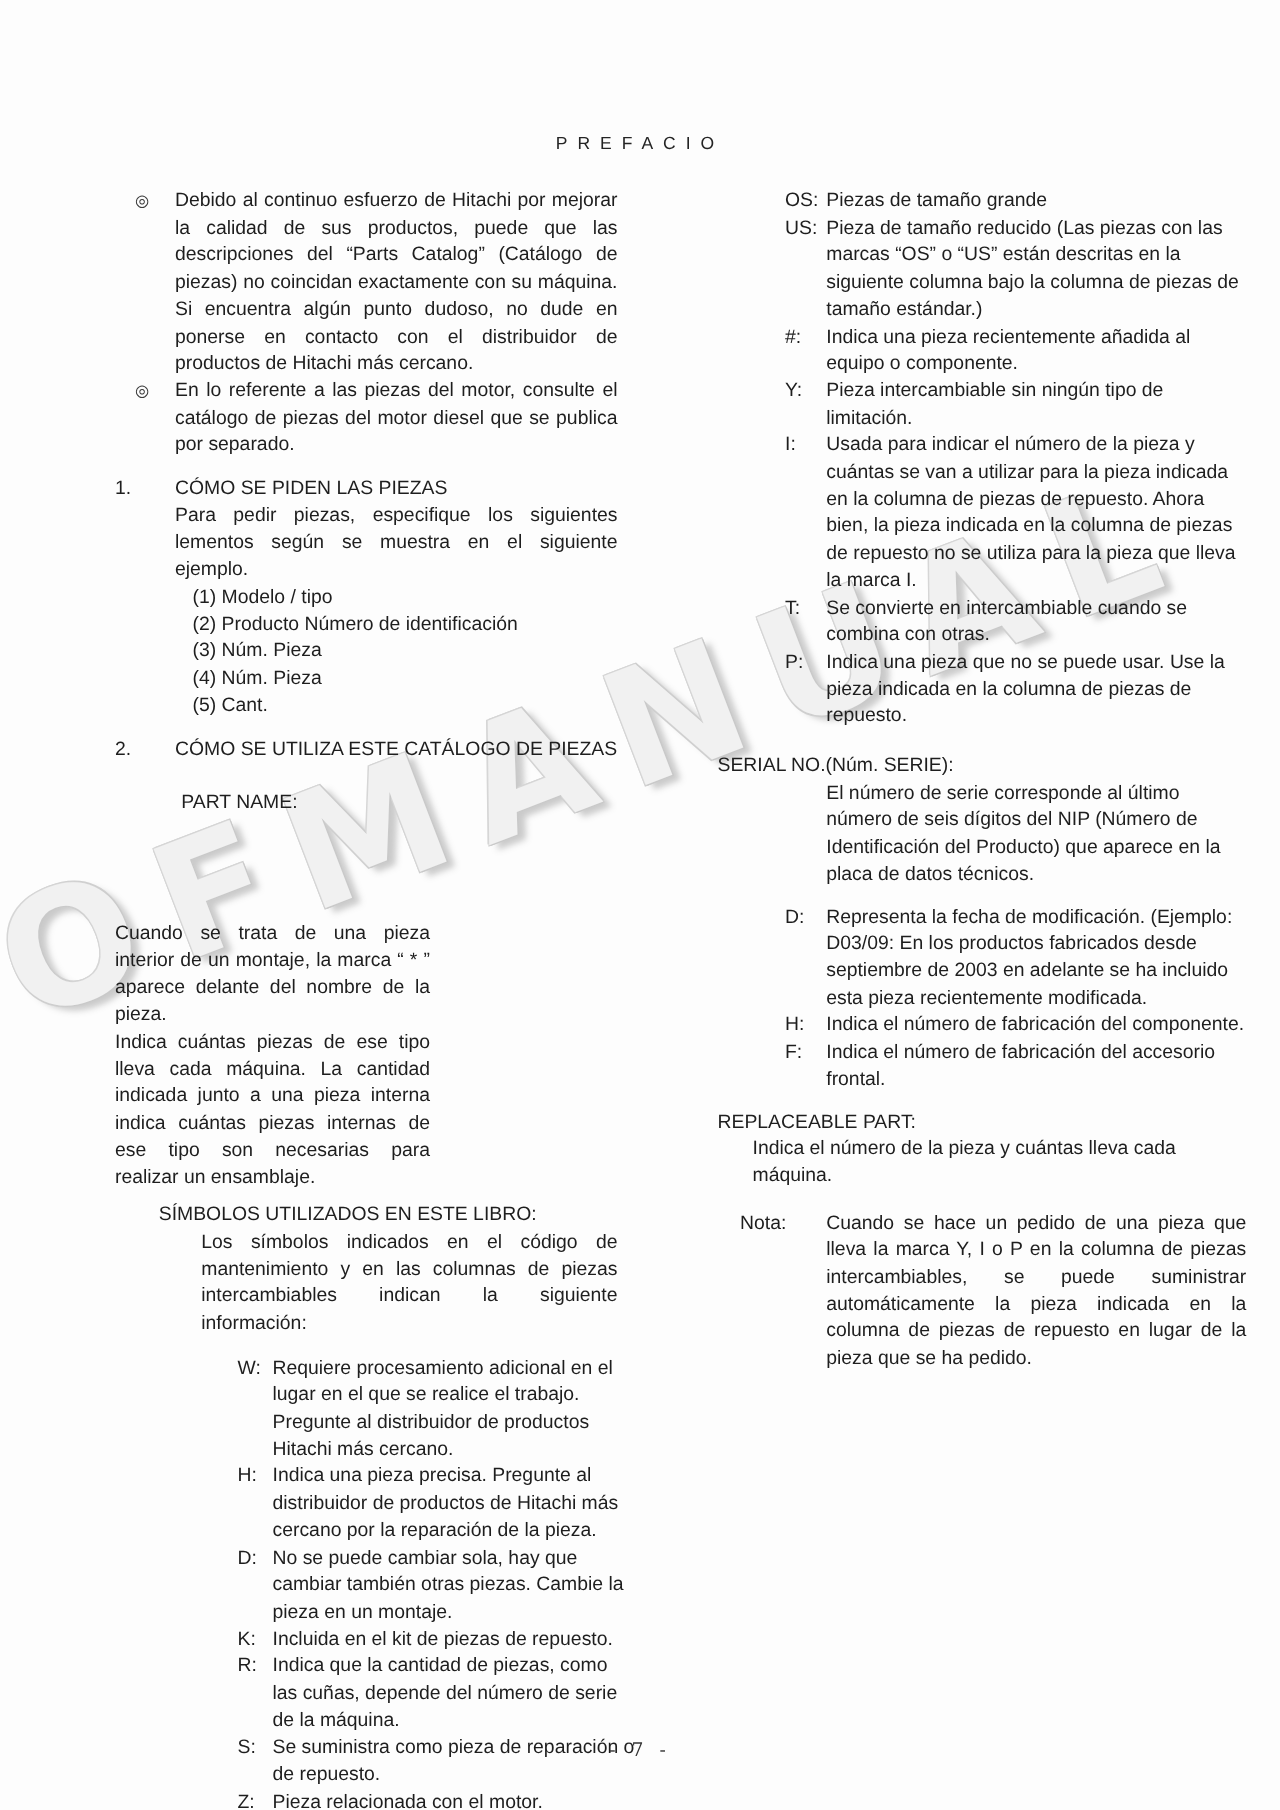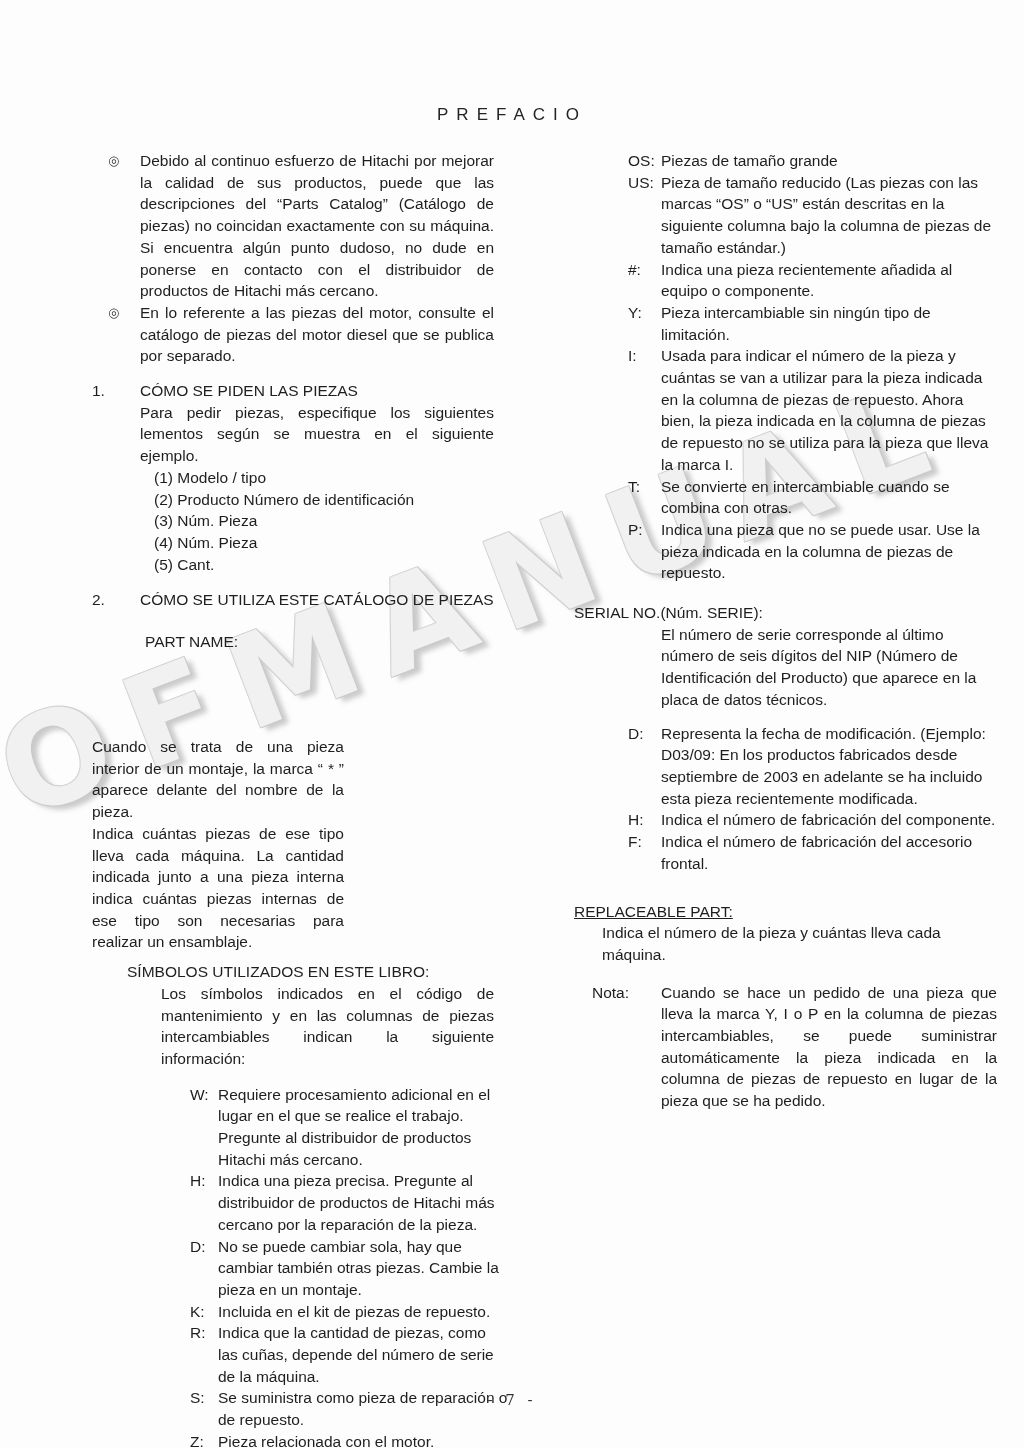--- a/index.html
+++ b/index.html
@@ -32,21 +32,21 @@
       1px -1px 0 #cfcfcf, -1px 1px 0 #cfcfcf,
       5px 6px 5px rgba(140,140,140,0.45);
     z-index:0;
     user-select:none;
     pointer-events:none;
   }
   
   .title {
     position:absolute; top:104px; left:0; width:100%;
     text-align:center;
-    font-size:17px; letter-spacing:8px;
+    font-size:14px; letter-spacing:8px;
     color:#242424;
     z-index:1;
   }
   .page-num {
     position:absolute; top:1390px; left:0; width:100%;
     text-align:center;
     font-family:"DejaVu Serif",serif;
     font-size:15px; letter-spacing:4px;
     color:#333;
     z-index:1;
@@ -81,21 +81,21 @@
   .lsym-text { width:292px; }
 
   
   .rsym-row  { display:flex; }
   .rsym-code { flex:0 0 33px; margin-left:54px; }
   .rsym-text { width:336px; }
 
   .serial-head { margin-top:18px; }
   .serial-text { margin-left:87px; width:336px; }
   .mod-list    { margin-top:12px; }
-  .repl-head   { margin-top:26px;text-decoration:underline; }
+  .repl-head   { margin-top:12px; }
   .repl-text   { margin-left:28px; width:392px; }
   .note-row    { display:flex; margin-top:16px; }
   .note-label  { flex:0 0 69px; margin-left:18px; }
   .note-text   { width:336px; text-align:justify; }
 </style>
 </head>
 <body>
 
 <div class="page">
 

